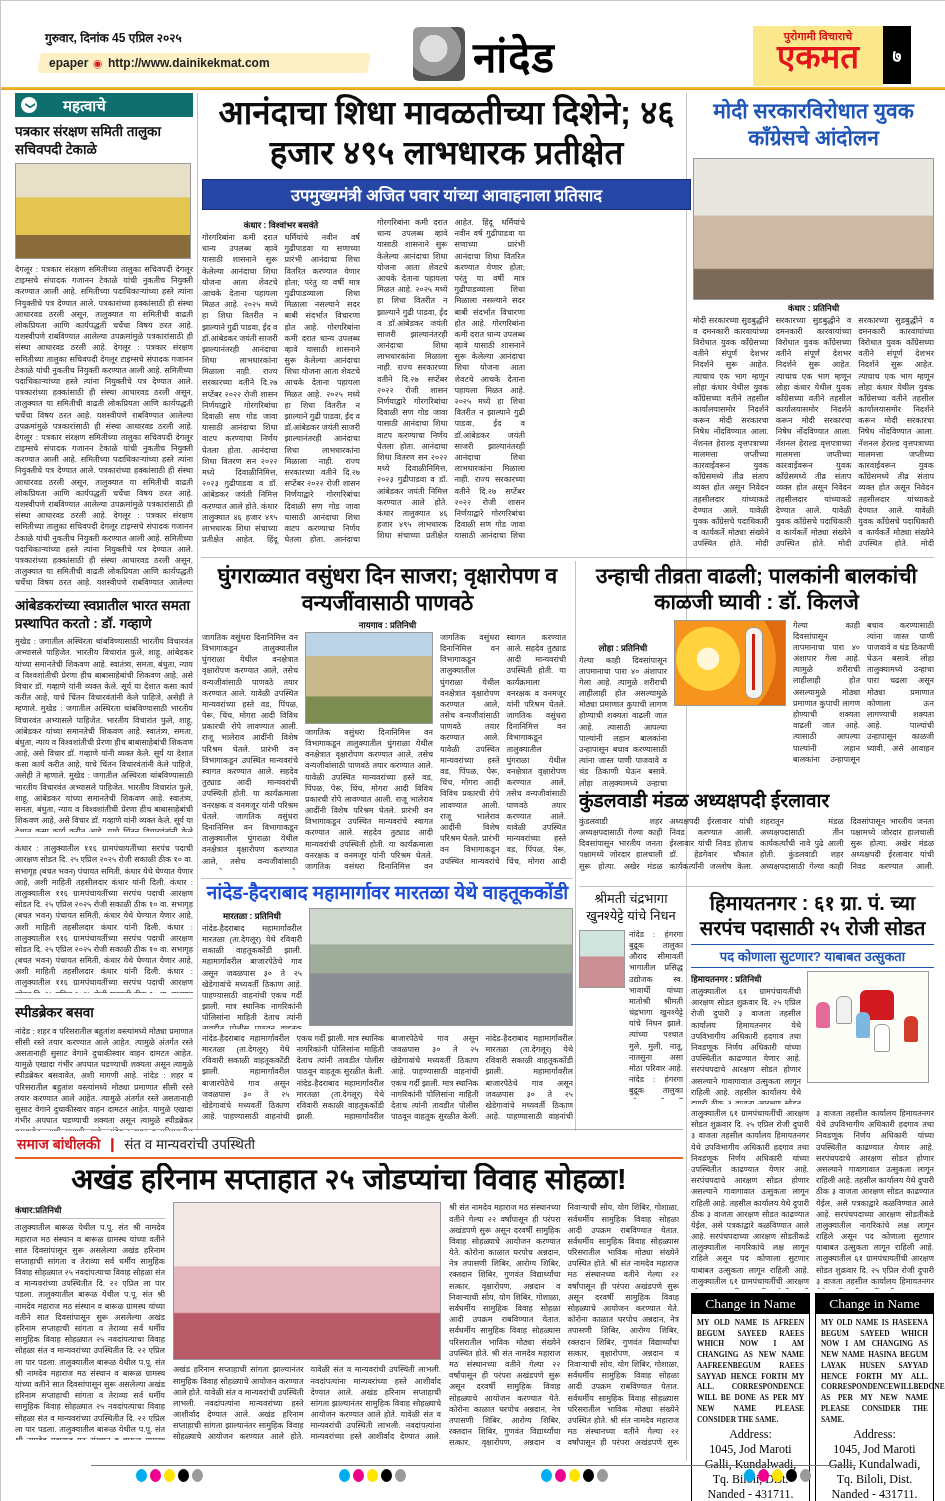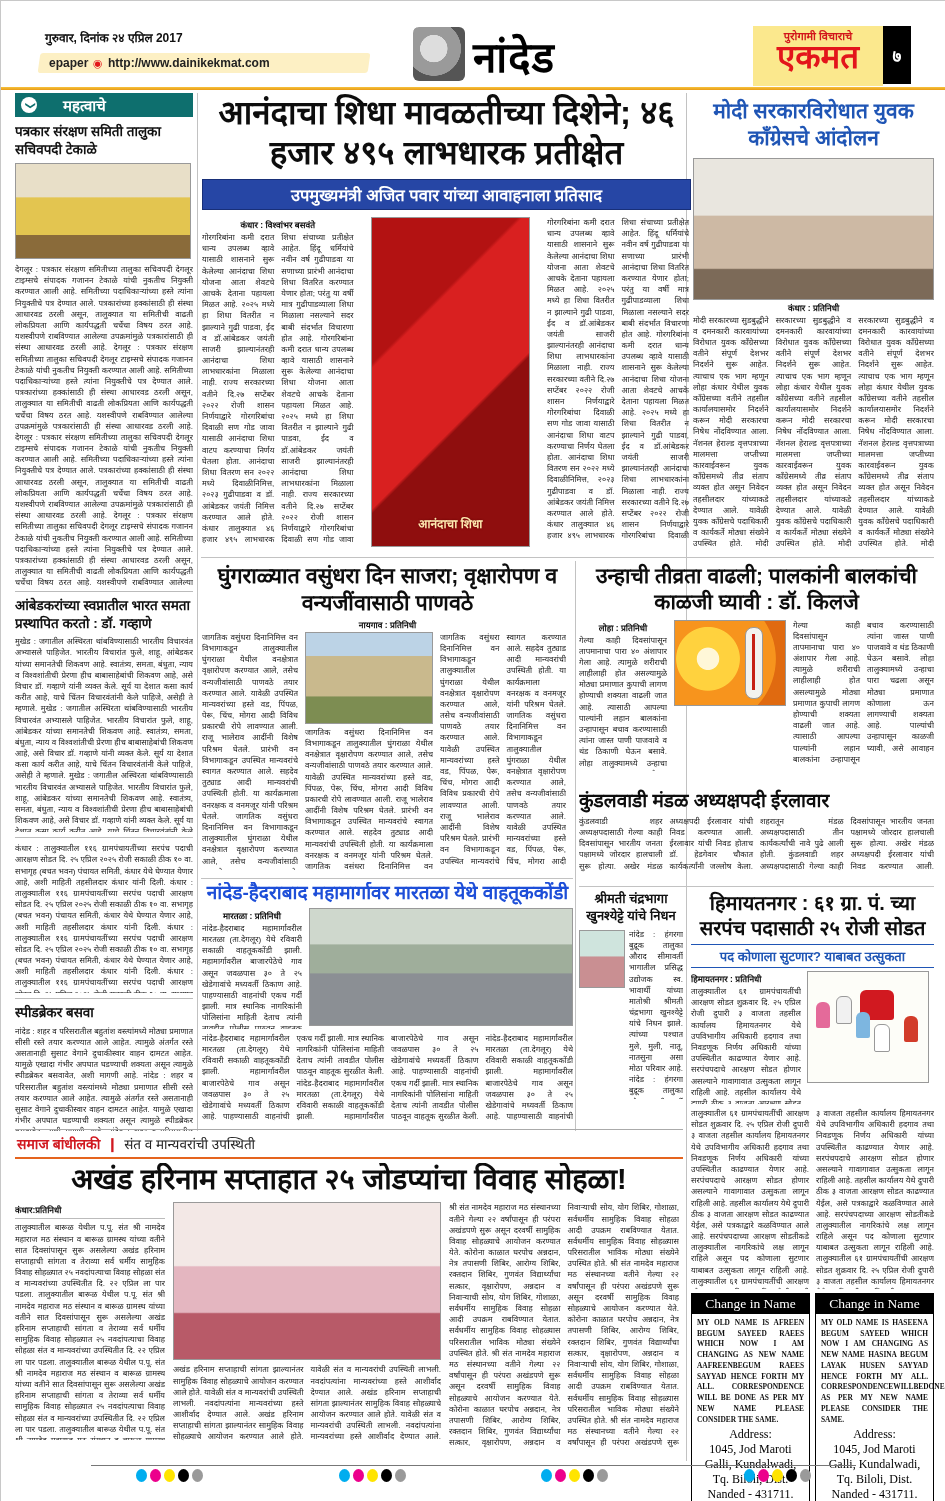--- a/index.html
+++ b/index.html
@@ -29,21 +29,21 @@
   .cols3{column-count:3;column-gap:7px;}
   .cols4{column-count:4;column-gap:7px;}
   
   .h-main{font-size:33px;font-weight:bold;color:#0d0d0d;line-height:1.2;text-align:center;}
   .subhead-bar{background:#2646a5;border:1px solid #182f78;color:#fff;font-size:16.5px;font-weight:bold;
                text-align:center;padding:3px 0;margin-top:7px;}
   .h-blue{color:#1f55b5;font-size:21px;font-weight:bold;text-align:center;line-height:1.3;}
   .h-mid{font-size:21.5px;font-weight:bold;color:#0d0d0d;text-align:center;line-height:1.25;}
   .h-red{color:#1d4ed8;font-size:19px;font-weight:bold;text-align:center;line-height:1.2;}
   .h-side{font-size:13.5px;font-weight:bold;color:#111;line-height:1.3;}
-  .h-tiny{font-size:13px;font-weight:bold;color:#111;line-height:1.3;text-align:center;}
+  .h-tiny{font-size:13px;font-weight:normal;color:#111;line-height:1.3;text-align:center;}
   .sub-blue{color:#1f55b5;font-size:13px;font-weight:bold;text-align:center;
             border-top:1px solid #1f55b5;border-bottom:1px solid #1f55b5;padding:2px 0;margin:3px 0;}
   
   .teal-band{background:#0e6f6e;color:#fff;font-size:15px;font-weight:bold;display:flex;align-items:center;
              padding:2px 6px;gap:26px;}
   .chev-circle{width:16px;height:16px;border-radius:50%;background:#fff;color:#0e6f6e;display:flex;
                align-items:center;justify-content:center;font-size:10px;font-weight:bold;}
   .sep{height:1px;background:#bbb;margin:5px 0;}
   
   .ph{border:1px solid #999;box-sizing:border-box;}
@@ -82,21 +82,21 @@
   .dot{width:11px;height:13px;border-radius:50%;display:inline-block;}
   .vline{background:#c2c2c2;width:1px;}
   .hline{background:#c2c2c2;height:1px;}
 </style>
 </head>
 <body>
 
 <div class="page">
 
   <div class="abs" style="left:44px;top:28px;">
-    <div class="date-line">गुरुवार, दिनांक २४ एप्रिल 2017</div>
+    <div class="date-line">गुरुवार, दिनांक 45 एप्रिल २०२५</div>
   </div>
   <div class="abs" style="left:38px;top:52px;width:330px;">
     <div class="epaper-strip">
       <span>epaper</span>
       <span class="link-ico">◉</span>
       <span>http://www.dainikekmat.com</span>
     </div>
   </div>
   <div class="abs emblem" style="left:412px;top:26px;"></div>
   <div class="abs masthead-city" style="left:472px;top:26px;">नांदेड</div>
@@ -139,23 +139,20 @@
   <div class="abs" style="left:201px;top:92px;width:489px;">
     <div class="h-main">आनंदाचा शिधा मावळतीच्या दिशेने; ४६ हजार ४९५ लाभधारक प्रतीक्षेत</div>
     <div class="subhead-bar">उपमुख्यमंत्री अजित पवार यांच्या आवाहनाला प्रतिसाद</div>
   </div>
   <div class="abs ovh" style="left:201px;top:216px;width:487px;height:338px;">
     <div style="display:flex;gap:17px;">
       <div style="width:158px;">
         <div class="byline">कंधार : विश्वांभर बसवंते</div>
         <div class="body-text cols2 ovh" style="height:318px;">गोरगरिबांना कमी दरात धान्य उपलब्ध व्हावे यासाठी शासनाने सुरू केलेल्या आनंदाचा शिधा योजना आता शेवटचे आचके देताना पहायला मिळत आहे. २०२५ मध्ये हा शिधा वितरीत न झाल्याने गुढी पाडवा, ईद व डॉ.आंबेडकर जयंती साजरी झाल्यानंतरही आनंदाचा शिधा लाभधारकांना मिळाला नाही. राज्य सरकारच्या वतीने दि.२७ सप्टेंबर २०२२ रोजी शासन निर्णयाद्वारे गोरगरिबांचा दिवाळी सण गोड जावा यासाठी आनंदाचा शिधा वाटप करण्याचा निर्णय घेतला होता. आनंदाचा शिधा वितरण सन २०२२ मध्ये दिवाळीनिमित्त, २०२३ गुढीपाडवा व डॉ. आंबेडकर जयंती निमित्त करण्यात आले होते. कंधार तालुक्यात ४६ हजार ४९५ लाभधारक शिधा संचाच्या प्रतीक्षेत आहेत. हिंदू धर्मियांचे नवीन वर्ष गुढीपाडवा या सणाच्या प्रारंभी आनंदाचा शिधा वितरित करण्यात येणार होता; परंतु या वर्षी मात्र गुढीपाडव्याला शिधा मिळाला नसल्याने सदर बाबी संदर्भात विचारणा होत आहे. गोरगरिबांना कमी दरात धान्य उपलब्ध व्हावे यासाठी शासनाने सुरू केलेल्या आनंदाचा शिधा योजना आता शेवटचे आचके देताना पहायला मिळत आहे. २०२५ मध्ये हा शिधा वितरीत न झाल्याने गुढी पाडवा, ईद व डॉ.आंबेडकर जयंती साजरी झाल्यानंतरही आनंदाचा शिधा लाभधारकांना मिळाला नाही. राज्य सरकारच्या वतीने दि.२७ सप्टेंबर २०२२ रोजी शासन निर्णयाद्वारे गोरगरिबांचा दिवाळी सण गोड जावा यासाठी आनंदाचा शिधा वाटप करण्याचा निर्णय घेतला होता. आनंदाचा शिधा वितरण सन २०२२ मध्ये दिवाळीनिमित्त, २०२३ गुढीपाडवा व डॉ. आंबेडकर जयंती निमित्त करण्यात आले होते. कंधार तालुक्यात ४६ हजार ४९५ लाभधारक शिधा संचाच्या प्रतीक्षेत आहेत. हिंदू धर्मियांचे नवीन वर्ष गुढीपाडवा या सणाच्या प्रारंभी आनंदाचा शिधा वितरित करण्यात येणार होता; परंतु या वर्षी मात्र गुढीपाडव्याला शिधा मिळाला नसल्याने सदर बाबी संदर्भात विचारणा होत आहे.</div>
       </div>
-      <div class="ph ph-red" style="width:166px;height:330px;">
-        <span>आनंदाचा शिधा</span>
-      </div>
       <div class="body-text cols2 ovh" style="width:148px;height:332px;">गोरगरिबांना कमी दरात धान्य उपलब्ध व्हावे यासाठी शासनाने सुरू केलेल्या आनंदाचा शिधा योजना आता शेवटचे आचके देताना पहायला मिळत आहे. २०२५ मध्ये हा शिधा वितरीत न झाल्याने गुढी पाडवा, ईद व डॉ.आंबेडकर जयंती साजरी झाल्यानंतरही आनंदाचा शिधा लाभधारकांना मिळाला नाही. राज्य सरकारच्या वतीने दि.२७ सप्टेंबर २०२२ रोजी शासन निर्णयाद्वारे गोरगरिबांचा दिवाळी सण गोड जावा यासाठी आनंदाचा शिधा वाटप करण्याचा निर्णय घेतला होता. आनंदाचा शिधा वितरण सन २०२२ मध्ये दिवाळीनिमित्त, २०२३ गुढीपाडवा व डॉ. आंबेडकर जयंती निमित्त करण्यात आले होते. कंधार तालुक्यात ४६ हजार ४९५ लाभधारक शिधा संचाच्या प्रतीक्षेत आहेत. हिंदू धर्मियांचे नवीन वर्ष गुढीपाडवा या सणाच्या प्रारंभी आनंदाचा शिधा वितरित करण्यात येणार होता; परंतु या वर्षी मात्र गुढीपाडव्याला शिधा मिळाला नसल्याने सदर बाबी संदर्भात विचारणा होत आहे. गोरगरिबांना कमी दरात धान्य उपलब्ध व्हावे यासाठी शासनाने सुरू केलेल्या आनंदाचा शिधा योजना आता शेवटचे आचके देताना पहायला मिळत आहे. २०२५ मध्ये हा शिधा वितरीत न झाल्याने गुढी पाडवा, ईद व डॉ.आंबेडकर जयंती साजरी झाल्यानंतरही आनंदाचा शिधा लाभधारकांना मिळाला नाही. राज्य सरकारच्या वतीने दि.२७ सप्टेंबर २०२२ रोजी शासन निर्णयाद्वारे गोरगरिबांचा दिवाळी सण गोड जावा यासाठी आनंदाचा शिधा वाटप करण्याचा निर्णय घेतला होता. आनंदाचा शिधा वितरण सन २०२२ मध्ये दिवाळीनिमित्त, २०२३ गुढीपाडवा व डॉ. आंबेडकर जयंती निमित्त करण्यात आले होते. कंधार तालुक्यात ४६ हजार ४९५ लाभधारक शिधा संचाच्या प्रतीक्षेत आहेत. हिंदू धर्मियांचे नवीन वर्ष गुढीपाडवा या सणाच्या प्रारंभी आनंदाचा शिधा वितरित करण्यात येणार होता; परंतु या वर्षी मात्र गुढीपाडव्याला शिधा मिळाला नसल्याने सदर बाबी संदर्भात विचारणा होत आहे.</div>
     </div>
   </div>
 
   <div class="abs ovh" style="left:692px;top:96px;width:241px;height:458px;">
     <div class="h-blue">मोदी सरकारविरोधात युवक काँग्रेसचे आंदोलन</div>
     <div class="ph ph-modi" style="width:241px;height:142px;margin-top:6px;"></div>
     <div class="byline">कंधार : प्रतिनिधी</div>
     <div class="body-text cols3 ovh" style="height:238px;">मोदी सरकारच्या सुडबुद्धीने व दमनकारी कारवायांच्या विरोधात युवक काँग्रेसच्या वतीने संपूर्ण देशभर निदर्शने सुरू आहेत. त्याचाच एक भाग म्हणून लोहा कंधार येथील युवक काँग्रेसच्या वतीने तहसील कार्यालयासमोर निदर्शने करून मोदी सरकारचा निषेध नोंदविण्यात आला. नॅशनल हेराल्ड वृत्तपत्राच्या मालमत्ता जप्तीच्या कारवाईवरून युवक काँग्रेसमध्ये तीव्र संताप व्यक्त होत असून निवेदन तहसीलदार यांच्याकडे देण्यात आले. यावेळी युवक काँग्रेसचे पदाधिकारी व कार्यकर्ते मोठ्या संख्येने उपस्थित होते. मोदी सरकारच्या सुडबुद्धीने व दमनकारी कारवायांच्या विरोधात युवक काँग्रेसच्या वतीने संपूर्ण देशभर निदर्शने सुरू आहेत. त्याचाच एक भाग म्हणून लोहा कंधार येथील युवक काँग्रेसच्या वतीने तहसील कार्यालयासमोर निदर्शने करून मोदी सरकारचा निषेध नोंदविण्यात आला. नॅशनल हेराल्ड वृत्तपत्राच्या मालमत्ता जप्तीच्या कारवाईवरून युवक काँग्रेसमध्ये तीव्र संताप व्यक्त होत असून निवेदन तहसीलदार यांच्याकडे देण्यात आले. यावेळी युवक काँग्रेसचे पदाधिकारी व कार्यकर्ते मोठ्या संख्येने उपस्थित होते. मोदी सरकारच्या सुडबुद्धीने व दमनकारी कारवायांच्या विरोधात युवक काँग्रेसच्या वतीने संपूर्ण देशभर निदर्शने सुरू आहेत. त्याचाच एक भाग म्हणून लोहा कंधार येथील युवक काँग्रेसच्या वतीने तहसील कार्यालयासमोर निदर्शने करून मोदी सरकारचा निषेध नोंदविण्यात आला. नॅशनल हेराल्ड वृत्तपत्राच्या मालमत्ता जप्तीच्या कारवाईवरून युवक काँग्रेसमध्ये तीव्र संताप व्यक्त होत असून निवेदन तहसीलदार यांच्याकडे देण्यात आले. यावेळी युवक काँग्रेसचे पदाधिकारी व कार्यकर्ते मोठ्या संख्येने उपस्थित होते. मोदी सरकारच्या सुडबुद्धीने व दमनकारी कारवायांच्या विरोधात युवक काँग्रेसच्या वतीने संपूर्ण देशभर निदर्शने सुरू आहेत. त्याचाच एक भाग म्हणून लोहा कंधार येथील युवक काँग्रेसच्या वतीने तहसील कार्यालयासमोर निदर्शने करून मोदी सरकारचा निषेध नोंदविण्यात आला. नॅशनल हेराल्ड वृत्तपत्राच्या मालमत्ता जप्तीच्या कारवाईवरून युवक काँग्रेसमध्ये तीव्र संताप व्यक्त होत असून निवेदन तहसीलदार यांच्याकडे देण्यात आले. यावेळी युवक काँग्रेसचे पदाधिकारी व कार्यकर्ते मोठ्या संख्येने उपस्थित होते.</div>
   </div>
@@ -169,21 +166,21 @@
         <div class="ph ph-earth" style="width:128px;height:92px;"></div>
         <div class="body-text ovh" style="height:142px;margin-top:3px;">जागतिक वसुंधरा दिनानिमित्त वन विभागाकडून तालुक्यातील घुंगराळा येथील वनक्षेत्रात वृक्षारोपण करण्यात आले, तसेच वन्यजीवांसाठी पाणवठे तयार करण्यात आले. यावेळी उपस्थित मान्यवरांच्या हस्ते वड, पिंपळ, पेरू, चिंच, मोगरा आदी विविध प्रकारची रोपे लावण्यात आली. राजू भालेराव आदींनी विशेष परिश्रम घेतले. प्रारंभी वन विभागाकडून उपस्थित मान्यवरांचे स्वागत करण्यात आले. सहदेव तुट्याड आदी मान्यवरांची उपस्थिती होती. या कार्यक्रमाला वनरक्षक व वनमजूर यांनी परिश्रम घेतले. जागतिक वसुंधरा दिनानिमित्त वन विभागाकडून तालुक्यातील घुंगराळा येथील वनक्षेत्रात वृक्षारोपण करण्यात आले, तसेच वन्यजीवांसाठी पाणवठे तयार करण्यात आले. यावेळी उपस्थित मान्यवरांच्या हस्ते वड, पिंपळ, पेरू, चिंच, मोगरा आदी विविध प्रकारची रोपे लावण्यात आली. राजू भालेराव आदींनी विशेष परिश्रम घेतले. प्रारंभी वन विभागाकडून उपस्थित मान्यवरांचे स्वागत करण्यात आले. सहदेव तुट्याड आदी मान्यवरांची उपस्थिती होती. या कार्यक्रमाला वनरक्षक व वनमजूर यांनी परिश्रम घेतले.</div>
       </div>
       <div class="body-text cols2 ovh" style="width:126px;height:238px;">जागतिक वसुंधरा दिनानिमित्त वन विभागाकडून तालुक्यातील घुंगराळा येथील वनक्षेत्रात वृक्षारोपण करण्यात आले, तसेच वन्यजीवांसाठी पाणवठे तयार करण्यात आले. यावेळी उपस्थित मान्यवरांच्या हस्ते वड, पिंपळ, पेरू, चिंच, मोगरा आदी विविध प्रकारची रोपे लावण्यात आली. राजू भालेराव आदींनी विशेष परिश्रम घेतले. प्रारंभी वन विभागाकडून उपस्थित मान्यवरांचे स्वागत करण्यात आले. सहदेव तुट्याड आदी मान्यवरांची उपस्थिती होती. या कार्यक्रमाला वनरक्षक व वनमजूर यांनी परिश्रम घेतले. जागतिक वसुंधरा दिनानिमित्त वन विभागाकडून तालुक्यातील घुंगराळा येथील वनक्षेत्रात वृक्षारोपण करण्यात आले, तसेच वन्यजीवांसाठी पाणवठे तयार करण्यात आले. यावेळी उपस्थित मान्यवरांच्या हस्ते वड, पिंपळ, पेरू, चिंच, मोगरा आदी विविध प्रकारची रोपे लावण्यात आली. राजू भालेराव आदींनी विशेष परिश्रम घेतले. प्रारंभी वन विभागाकडून उपस्थित मान्यवरांचे स्वागत करण्यात आले. सहदेव तुट्याड आदी मान्यवरांची उपस्थिती होती. या कार्यक्रमाला वनरक्षक व वनमजूर यांनी परिश्रम घेतले.</div>
     </div>
   </div>
 
   <div class="abs ovh" style="left:578px;top:562px;width:355px;height:224px;">
     <div class="h-mid" style="font-size:21px;">उन्हाची तीव्रता वाढली; पालकांनी बालकांची काळजी घ्यावी : डॉ. किलजे</div>
     <div style="display:flex;gap:7px;margin-top:4px;">
-      <div style="width:88px;">
+      <div style="width:88px;margin-top:20px;">
         <div class="byline">लोहा : प्रतिनिधी</div>
         <div class="body-text ovh" style="height:136px;">गेल्या काही दिवसांपासून तापमानाचा पारा ४० अंशापार गेला आहे. त्यामुळे शरीराची लाहीलाही होत असल्यामुळे मोठ्या प्रमाणात कुपाची लागण होण्याची शक्यता वाढली जात आहे. त्यासाठी आपल्या पाल्यांनी लहान बालकांना उन्हापासून बचाव करण्यासाठी त्यांना जास्त पाणी पाजवावे व थंड ठिकाणी घेऊन बसावे. लोहा तालुक्यामध्ये उन्हाचा पारा चढला असून मोठ्या प्रमाणात कोणाला ऊन लागण्याची शक्यता आहे. पाल्यांची उन्हापासून काळजी घ्यावी, असे आवाहन बालरोग तज्ज्ञ डॉ. किलजे यांनी केले आहे.</div>
       </div>
       <div class="ph ph-sun" style="width:112px;height:86px;">
         <div class="thermo"></div>
       </div>
       <div class="body-text cols2 ovh" style="width:141px;height:154px;">गेल्या काही दिवसांपासून तापमानाचा पारा ४० अंशापार गेला आहे. त्यामुळे शरीराची लाहीलाही होत असल्यामुळे मोठ्या प्रमाणात कुपाची लागण होण्याची शक्यता वाढली जात आहे. त्यासाठी आपल्या पाल्यांनी लहान बालकांना उन्हापासून बचाव करण्यासाठी त्यांना जास्त पाणी पाजवावे व थंड ठिकाणी घेऊन बसावे. लोहा तालुक्यामध्ये उन्हाचा पारा चढला असून मोठ्या प्रमाणात कोणाला ऊन लागण्याची शक्यता आहे. पाल्यांची उन्हापासून काळजी घ्यावी, असे आवाहन बालरोग तज्ज्ञ डॉ. किलजे यांनी केले आहे.</div>
     </div>
   </div>
 

